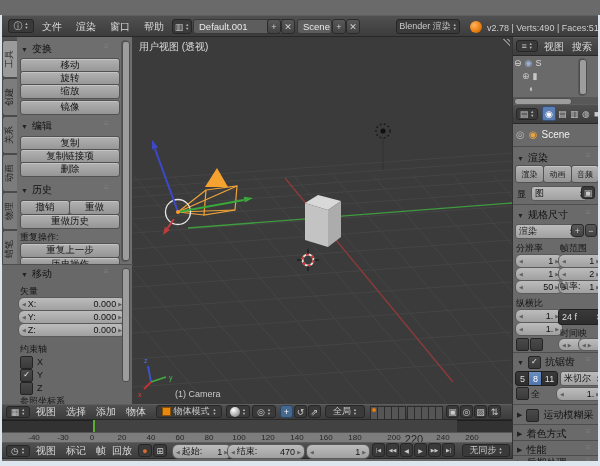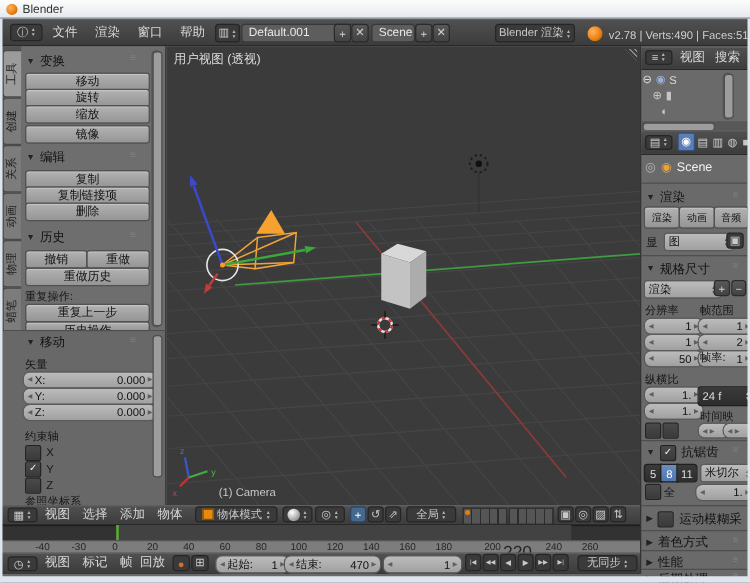--- a/index.html
+++ b/index.html
@@ -51,24 +51,20 @@
   .sphereicon{width:10px;height:10px;border-radius:50%;background:radial-gradient(circle at 35% 30%,#fff,#9a9a9a 70%,#555);}
   .cubeicon{width:7px;height:7px;background:#e8890d;border:1px solid #8a5005;}
   .cornerstripes{position:absolute;width:10px;height:10px;background:repeating-linear-gradient(45deg,#8a8a8a 0 1px,rgba(0,0,0,0) 1px 3px);}
   .icon{display:inline-block;}
 </style>
 </head>
 <body>
 
 <div id="win">
 
-  <div class="ab titlebar">
-    <span class="blogo icon"></span>
-    <span class="titletxt">Blender</span>
-  </div>
 
   <div class="ab dhdr" style="left:0;top:15px;width:600px;height:22px;"></div>
   <div class="ab ddbtn" style="left:8px;top:19px;width:26px;height:14px;">
     <span class="icon">ⓘ</span>
       <span class="ud"></span>
   </div>
   <span class="menu" style="left:42px;top:21px;">文件</span>
   <span class="menu" style="left:76px;top:21px;">渲染</span>
   <span class="menu" style="left:110px;top:21px;">窗口</span>
   <span class="menu" style="left:144px;top:21px;">帮助</span>
@@ -328,21 +324,21 @@
   <span class="lbl" style="left:122px;top:433px;transform:translateX(-50%);font-size:8px;color:#262626;">20</span>
   <span class="lbl" style="left:151px;top:433px;transform:translateX(-50%);font-size:8px;color:#262626;">40</span>
   <span class="lbl" style="left:180px;top:433px;transform:translateX(-50%);font-size:8px;color:#262626;">60</span>
   <span class="lbl" style="left:209px;top:433px;transform:translateX(-50%);font-size:8px;color:#262626;">80</span>
   <span class="lbl" style="left:239px;top:433px;transform:translateX(-50%);font-size:8px;color:#262626;">100</span>
   <span class="lbl" style="left:268px;top:433px;transform:translateX(-50%);font-size:8px;color:#262626;">120</span>
   <span class="lbl" style="left:297px;top:433px;transform:translateX(-50%);font-size:8px;color:#262626;">140</span>
   <span class="lbl" style="left:326px;top:433px;transform:translateX(-50%);font-size:8px;color:#262626;">160</span>
   <span class="lbl" style="left:355px;top:433px;transform:translateX(-50%);font-size:8px;color:#262626;">180</span>
   <span class="lbl" style="left:394px;top:433px;transform:translateX(-50%);font-size:8px;color:#262626;">200</span>
-  <span class="lbl" style="left:414px;top:433px;transform:translateX(-50%);font-size:14px;color:#262626;">220</span>
+  <span class="lbl" style="left:414px;top:433px;transform:translateX(-50%);font-size:11px;color:#262626;">220</span>
   <span class="lbl" style="left:443px;top:433px;transform:translateX(-50%);font-size:8px;color:#262626;">240</span>
   <span class="lbl" style="left:472px;top:433px;transform:translateX(-50%);font-size:8px;color:#262626;">260</span>
 
   <div class="ab dhdr" style="left:0;top:442px;width:512px;height:17px;"></div>
   <div class="ab ddbtn" style="left:6px;top:445px;width:24px;height:12px;">
     <span class="icon">◷</span>
       <span class="ud"></span>
   </div>
   <span class="menu" style="left:36px;top:445px;">视图</span>
   <span class="menu" style="left:66px;top:445px;">标记</span>

